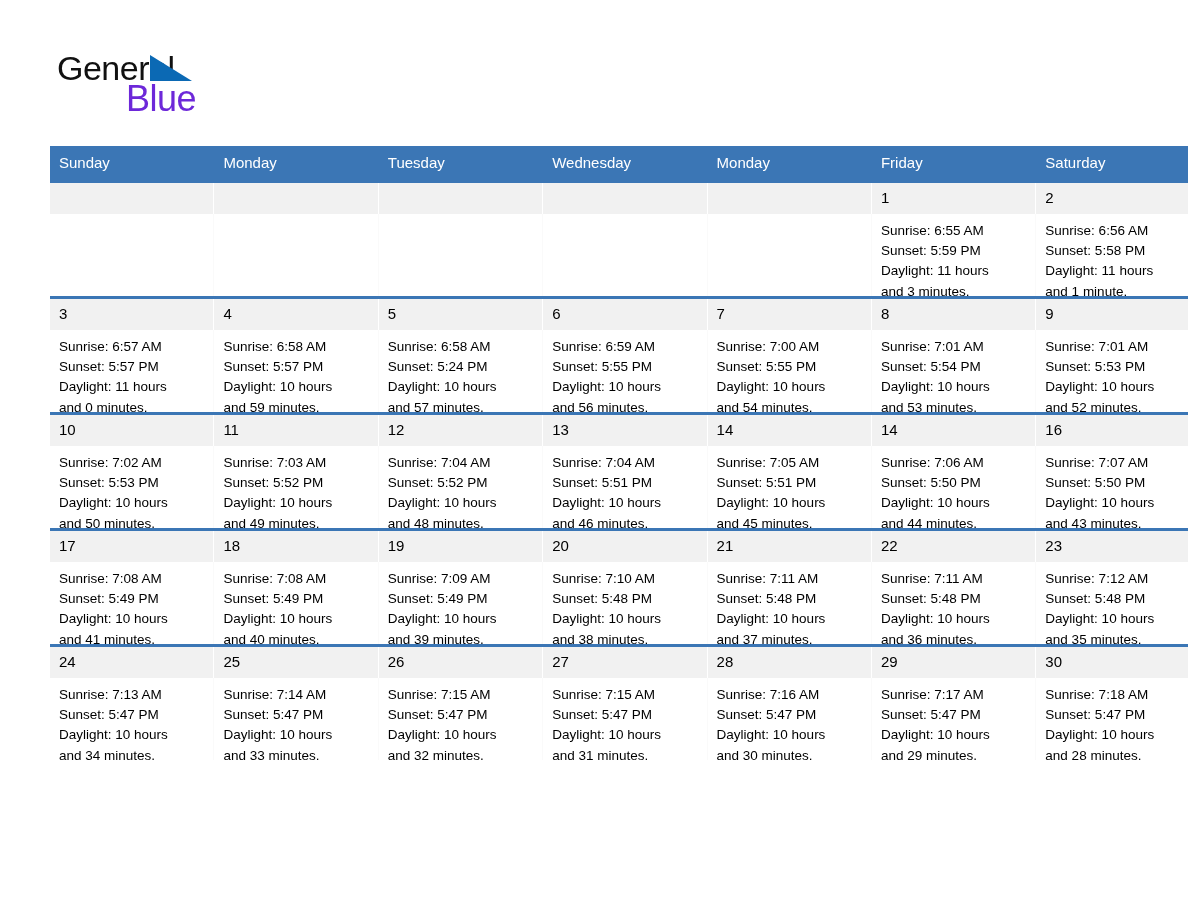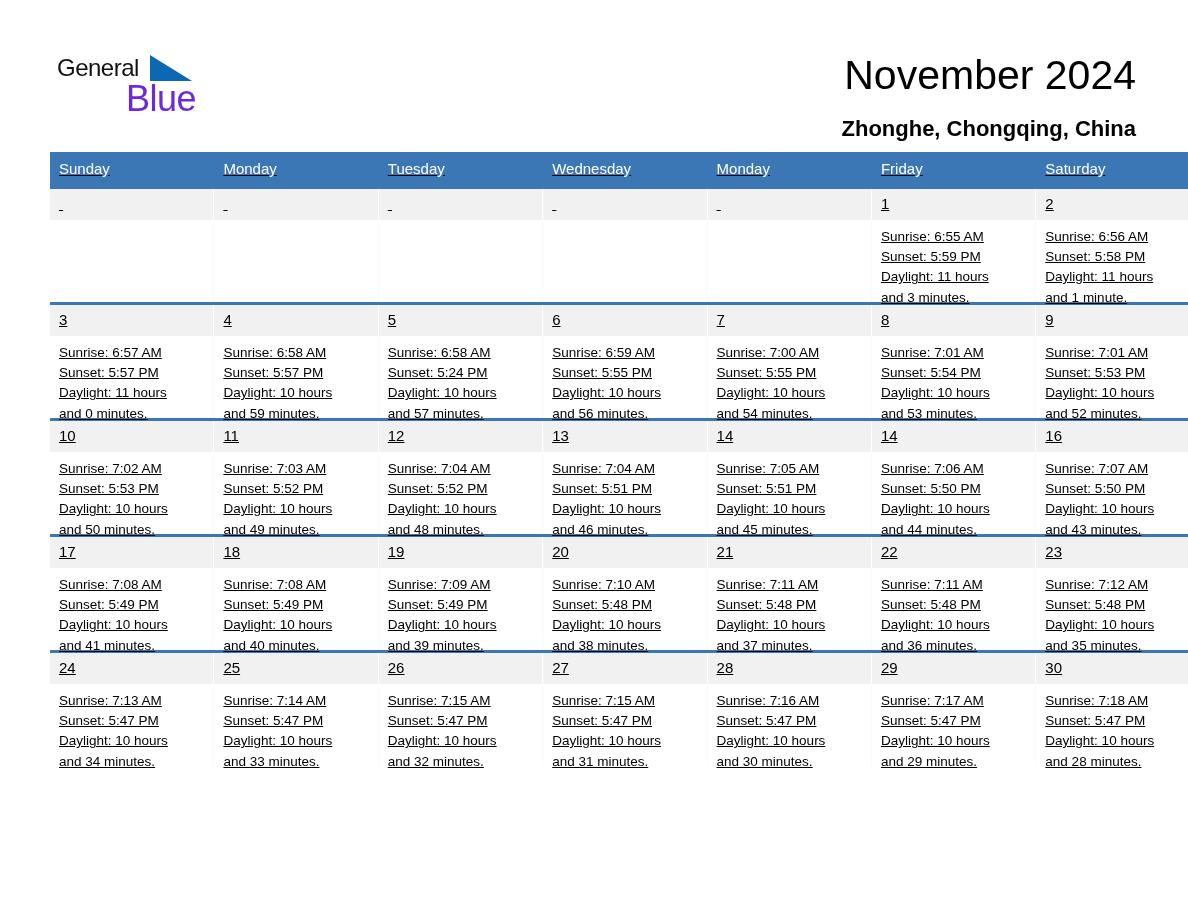--- a/index.html
+++ b/index.html
@@ -32,21 +32,21 @@
   .logo {
     position: relative;
     width: 180px;
     height: 72px;
     flex: none;
   }
   .logo-general {
     position: absolute;
     left: 0;
     top: 0;
-    font-size: 24px;
+    font-size: 34px;
     letter-spacing: -0.5px;
     color: #111111;
     line-height: 40px;
     font-family: "Liberation Sans", sans-serif;
   }
   .logo-tri {
     position: absolute;
     left: 93px;
     top: 7px;
     width: 0;
@@ -80,23 +80,22 @@
     font-weight: bold;
     line-height: 30px;
     margin-top: 14px;
     color: #000000;
     white-space: nowrap;
   }
 
   
   .cal-wrap {
     padding: 0 50px 0 50px;
-    margin-top: 8px;
+    margin-top: 26px;
     box-sizing: border-box;
-    text-decoration: underline;
   }
   table.cal {
     width: 1088px;
     border-collapse: collapse;
     table-layout: fixed;
   }
   table.cal th {
     background: #3b76b5;
     color: #ffffff;
     font-size: 15px;
@@ -142,24 +141,20 @@
 <div class="page">
 
   <div class="top">
 
     <div class="logo">
       <span class="logo-general">General</span>
       <span class="logo-tri"></span>
       <span class="logo-blue">Blue</span>
     </div>
 
-    <div class="titles">
-      <div class="cal-title">November 2024</div>
-      <div class="cal-subtitle">Zhonghe, Chongqing, China</div>
-    </div>
 
   </div>
 
   <div class="cal-wrap">
     <table class="cal">
       <thead>
         <tr>
           <th>Sunday</th>
           <th>Monday</th>
           <th>Tuesday</th>

